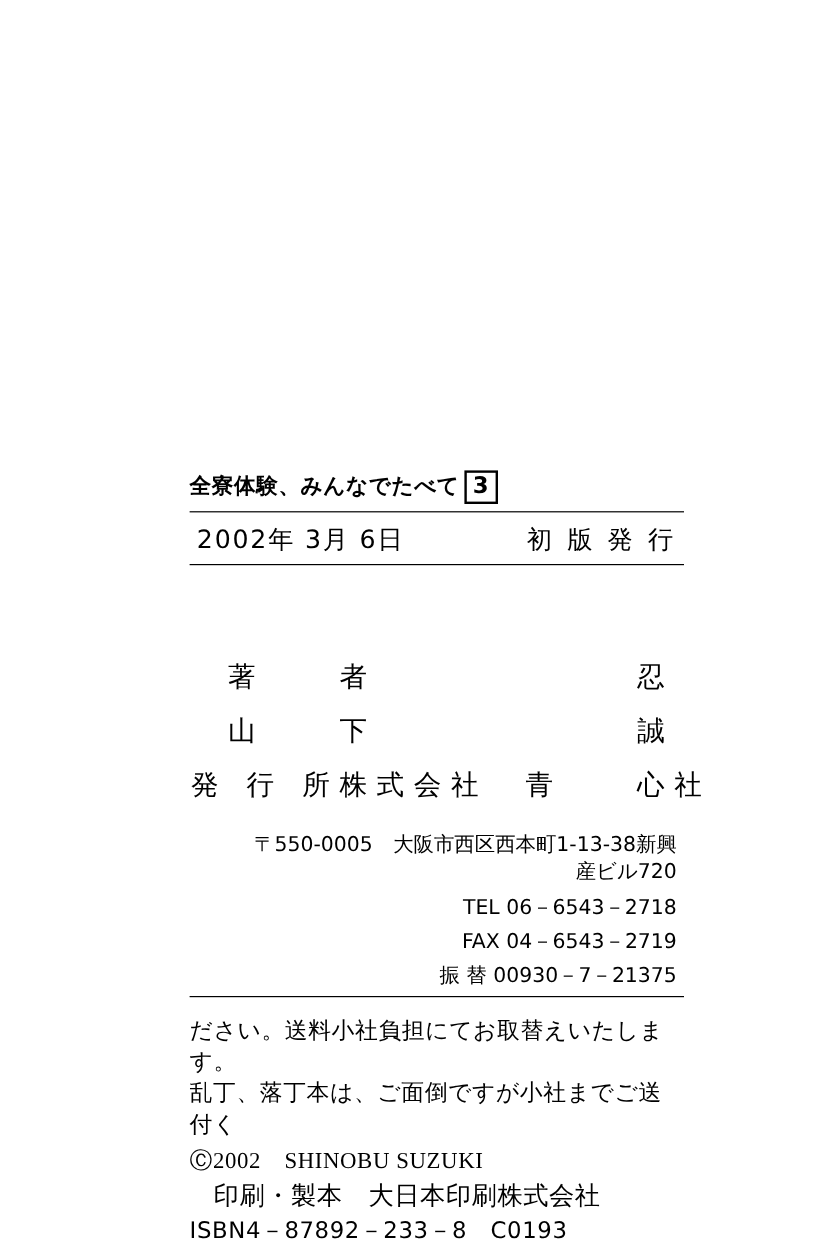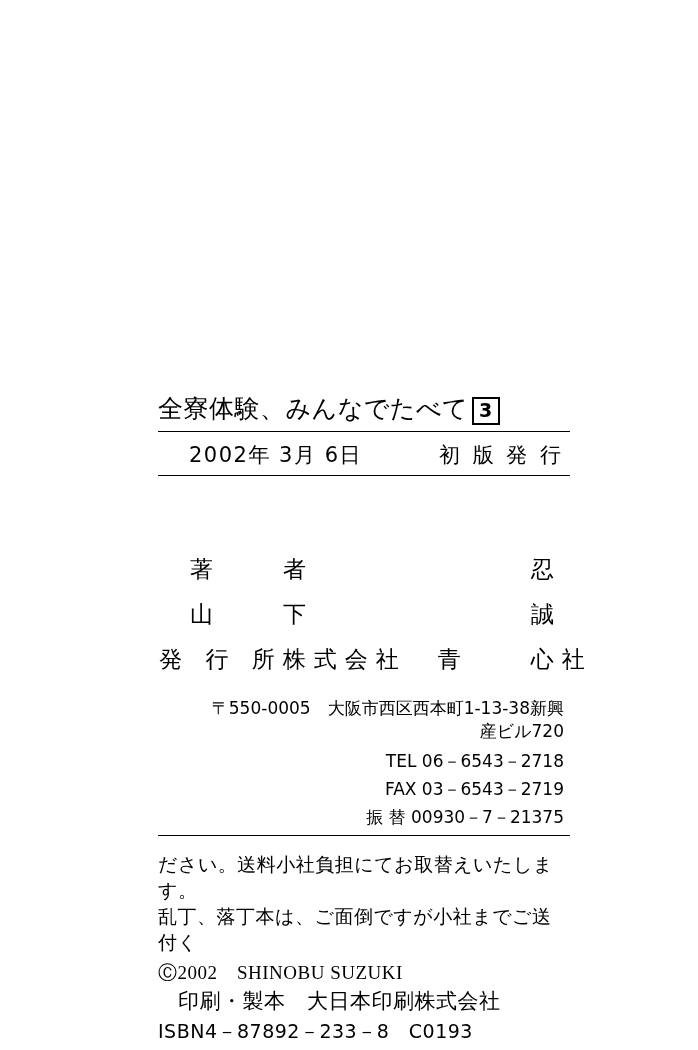--- a/index.html
+++ b/index.html
@@ -28,22 +28,22 @@
     display: flex;
     align-items: baseline;
     justify-content: flex-start;
     font-size: 25px;
     letter-spacing: 0.5px;
     font-weight: 700;
     font-family: "DejaVu Sans", sans-serif;
     white-space: nowrap;
   }
   .title-text {
-    font-size: 25px;
-    font-weight: 400;
+    font-size: 18px;
+    font-weight: 700;
   }
   .volume-box {
     display: inline-block;
     border: 2px solid #000;
     font-size: 19px;
     line-height: 1;
     padding: 2px 5px 3px 5px;
     margin-left: 4px;
     font-weight: 700;
     font-family: "DejaVu Sans", sans-serif;
@@ -60,21 +60,20 @@
   }
 
   
   .date-row {
     display: flex;
     justify-content: space-between;
     align-items: baseline;
     font-size: 21px;
     padding: 9px 4px 0 6px;
     font-family: "DejaVu Sans", sans-serif;
-    margin-left: 25px;
   }
   .date-left {
     letter-spacing: 1.5px;
   }
   .date-right {
     letter-spacing: 3px;
     padding-right: 2px;
   }
 
   
@@ -184,21 +183,21 @@
       <span class="staff-role">発 行 所</span>
       <span class="staff-name">株式会社　青　　心</span>
       <span class="spacer"></span>
       <span class="staff-name">社</span>
     </div>
   </div>
 
   <div class="address-block">
     <div class="address-line main">〒550-0005　大阪市西区西本町1-13-38新興産ビル720</div>
     <div class="address-line">TEL 06－6543－2718</div>
-    <div class="address-line">FAX 03－6543－2719</div>
+    <div class="address-line">FAX 04－6543－2719</div>
     <div class="address-line">振 替 00930－7－21375</div>
   </div>
 
   <hr class="rule thin">
 
   <div class="notes">
     <div class="note-line">ださい。送料小社負担にてお取替えいたします。</div>
     <div class="note-line">乱丁、落丁本は、ご面倒ですが小社までご送付く</div>
     <div class="copyright-line">Ⓒ2002　SHINOBU SUZUKI</div>
     <div class="print-line">印刷・製本　大日本印刷株式会社</div>

